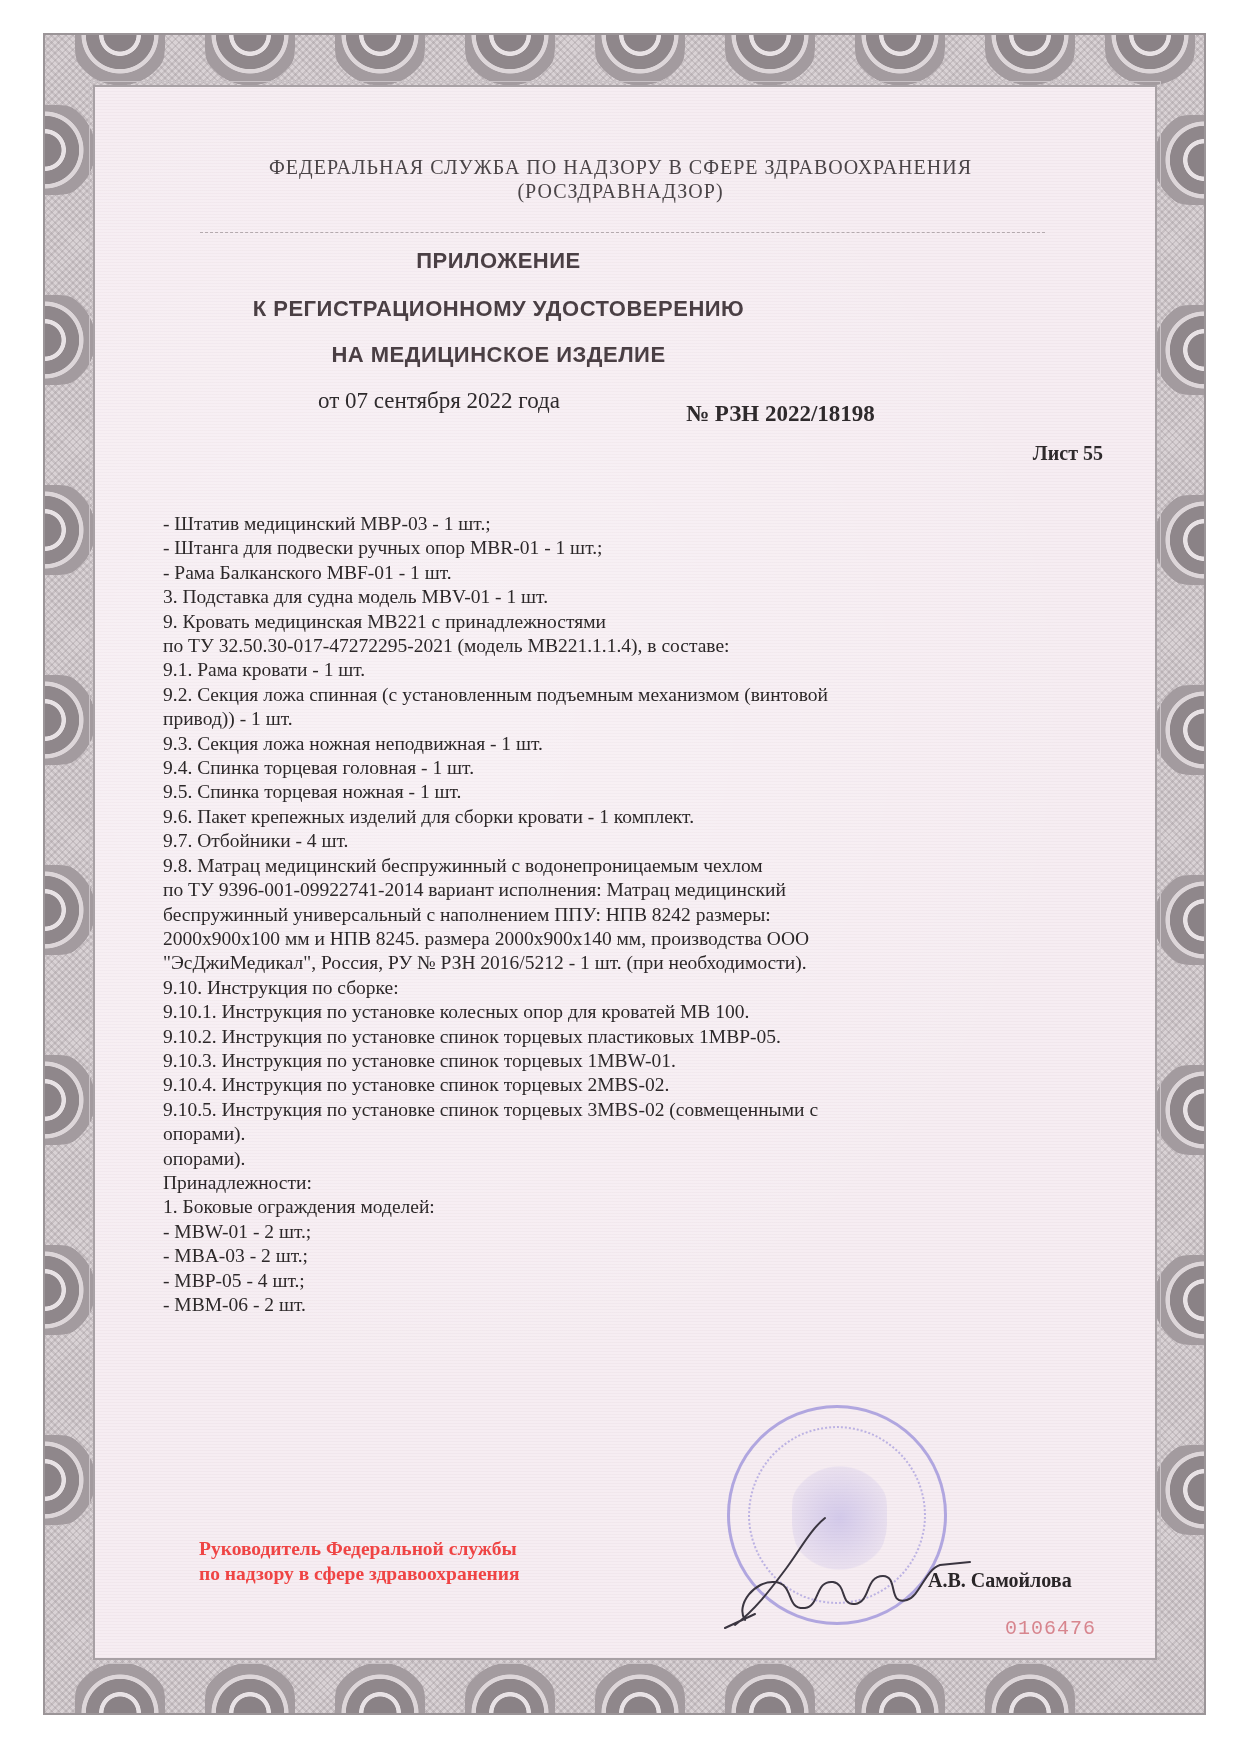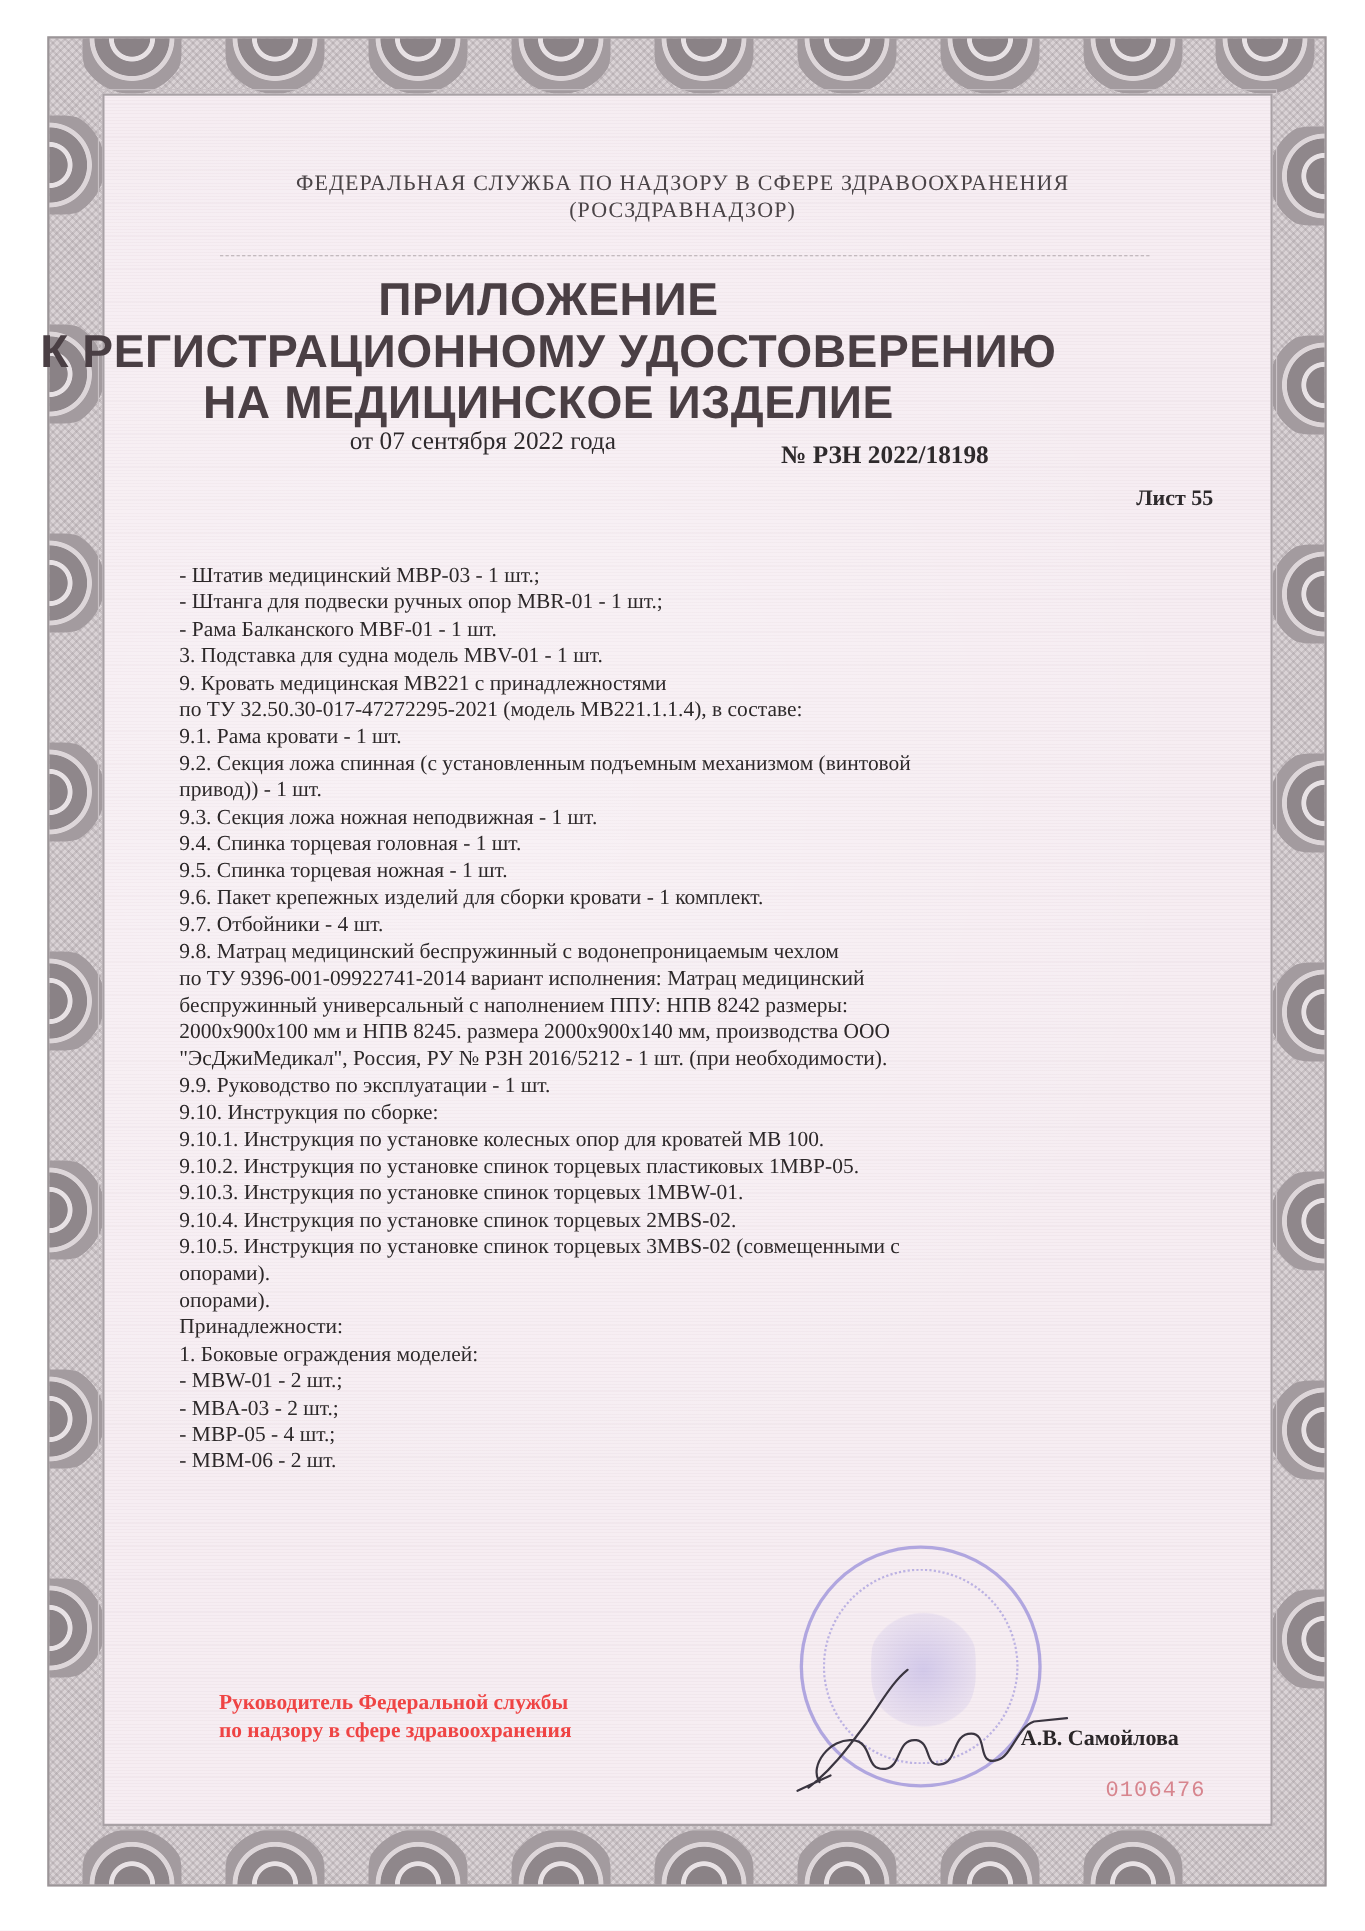--- a/index.html
+++ b/index.html
@@ -33,26 +33,26 @@
     background:
       radial-gradient(circle at 30% 40%, rgba(255,255,255,0.25), transparent 60%),
       repeating-linear-gradient(0deg, rgba(200,180,190,0.10) 0 1px, transparent 1px 3px),
       #f6edf2;
   }
   .agency { position: absolute; left: 0; width: 1241px; text-align: center; font-size: 20px; letter-spacing: 1px; color: #4a4447; }
   .agency.l1 { top: 156px; }
   .agency.l2 { top: 180px; }
   .rule { position: absolute; left: 200px; width: 845px; top: 232px; border-top: 1px dashed #b4aaae; }
   .title { position: absolute; left: 0; width: 997px; text-align: center;
-    font-family: "Liberation Sans", sans-serif; font-weight: bold; font-size: 42px; color: #4a3f44; letter-spacing: 0.5px; }
+    font-family: "Liberation Sans", sans-serif; font-weight: bold; font-size: 22px; color: #4a3f44; letter-spacing: 0.5px; }
   .title.t1 { top: 248px; }
   .title.t2 { top: 296px; }
   .title.t3 { top: 342px; }
   .date { position: absolute; left: 318px; top: 388px; font-weight: normal; font-size: 23px; color: #2e2a2c; }
-  .regno { position: absolute; left: 686px; top: 401px; font-weight: bold; font-size: 23px; color: #2e2a2c; margin-left: 24px; }
+  .regno { position: absolute; left: 686px; top: 401px; font-weight: bold; font-size: 23px; color: #2e2a2c; }
   .sheet { position: absolute; right: 138px; top: 442px; font-weight: bold; font-size: 20px; color: #2e2a2c; }
   .body { position: absolute; left: 163px; top: 512px; width: 900px; font-size: 19.5px; line-height: 24.4px; color: #2c2829; }
   .body .line { white-space: nowrap; }
   .sign-left { position: absolute; left: 163px; top: 1536px; font-weight: bold; font-size: 19.5px; line-height: 25px; color: #ef4444; margin-left: 36px; }
   .sign-name { position: absolute; left: 928px; top: 1569px; font-weight: bold; font-size: 20px; color: #2a2628; }
   .serial { position: absolute; left: 1005px; top: 1617px; font-family: "Liberation Mono", monospace; font-size: 20px; color: #d7858e; letter-spacing: 1px; }
   .stamp { position: absolute; left: 727px; top: 1405px; width: 220px; height: 220px; border-radius: 50%;
     border: 3px solid rgba(120,110,210,0.55); box-sizing: border-box; }
   .stamp::before { content: ""; position: absolute; left: 18px; top: 18px; right: 18px; bottom: 18px; border-radius: 50%;
     border: 2px dotted rgba(120,110,210,0.45); }
@@ -130,21 +130,20 @@
     <div class="line">9.3. Секция ложа ножная неподвижная - 1 шт.</div>
     <div class="line">9.4. Спинка торцевая головная - 1 шт.</div>
     <div class="line">9.5. Спинка торцевая ножная - 1 шт.</div>
     <div class="line">9.6. Пакет крепежных изделий для сборки кровати - 1 комплект.</div>
     <div class="line">9.7. Отбойники - 4 шт.</div>
     <div class="line">9.8. Матрац медицинский беспружинный с водонепроницаемым чехлом</div>
     <div class="line">по ТУ 9396-001-09922741-2014 вариант исполнения: Матрац медицинский</div>
     <div class="line">беспружинный универсальный с наполнением ППУ: НПВ 8242 размеры:</div>
     <div class="line">2000х900х100 мм и НПВ 8245. размера 2000х900х140 мм, производства ООО</div>
     <div class="line">"ЭсДжиМедикал", Россия, РУ № РЗН 2016/5212 - 1 шт. (при необходимости).</div>
-    <div class="line">9.9. Руководство по эксплуатации - 1 шт.</div>
     <div class="line">9.10. Инструкция по сборке:</div>
     <div class="line">9.10.1. Инструкция по установке колесных опор для кроватей МВ 100.</div>
     <div class="line">9.10.2. Инструкция по установке спинок торцевых пластиковых 1MBP-05.</div>
     <div class="line">9.10.3. Инструкция по установке спинок торцевых 1MBW-01.</div>
     <div class="line">9.10.4. Инструкция по установке спинок торцевых 2MBS-02.</div>
     <div class="line">9.10.5. Инструкция по установке спинок торцевых 3MBS-02 (совмещенными с</div>
     <div class="line">опорами).</div>
     <div class="line">опорами).</div>
     <div class="line">Принадлежности:</div>
     <div class="line">1. Боковые ограждения моделей:</div>

